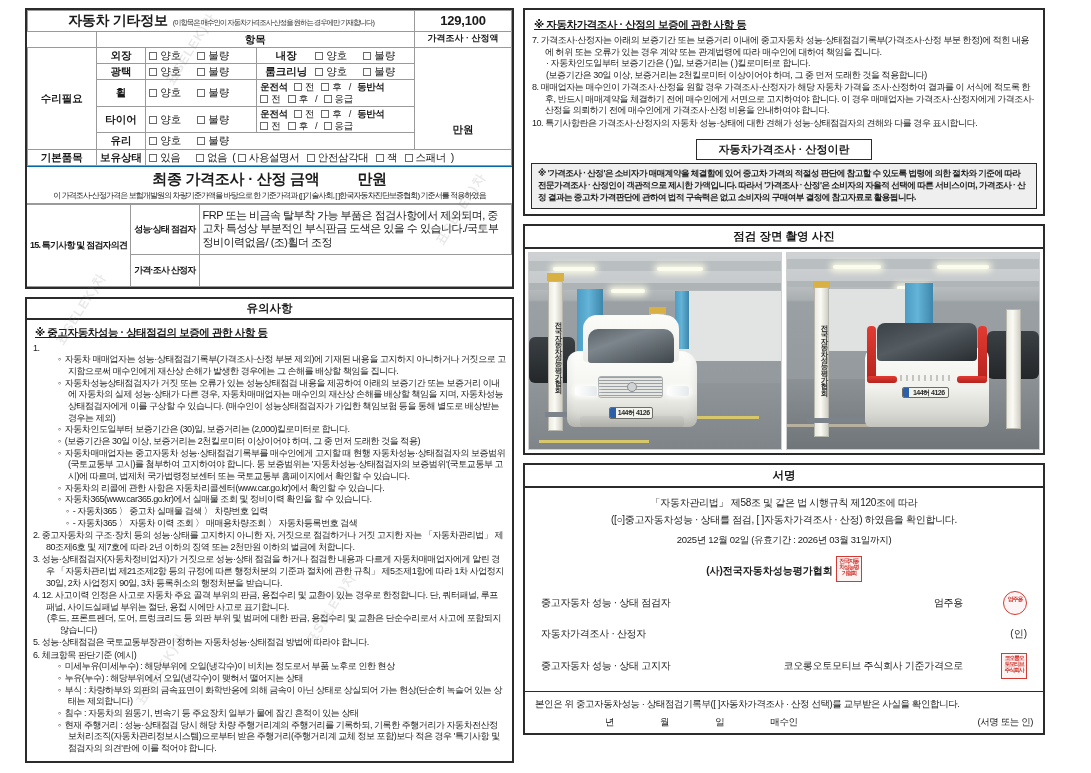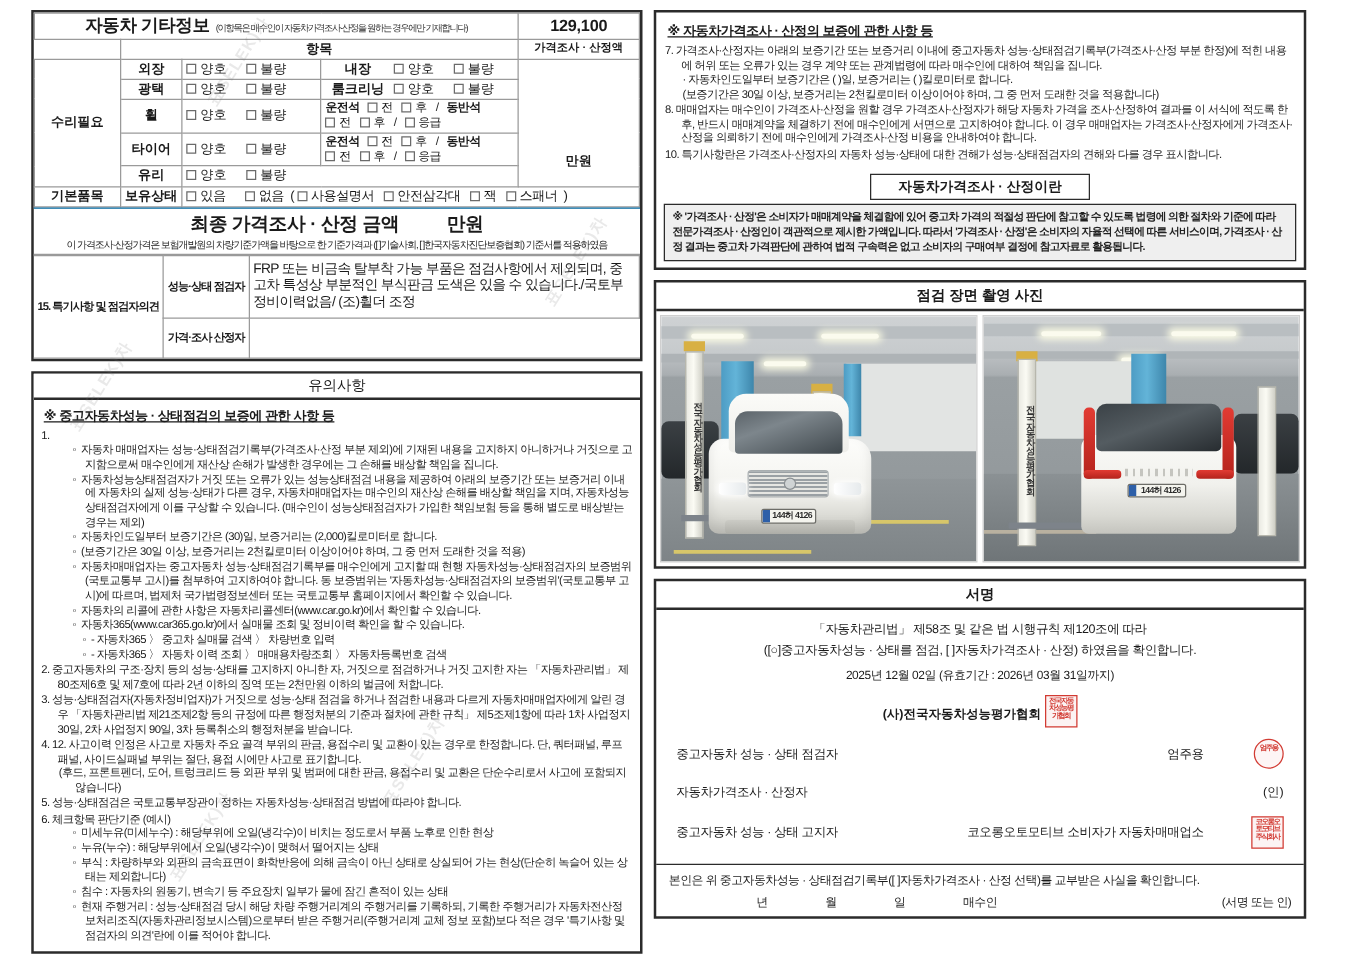--- a/index.html
+++ b/index.html
@@ -90,21 +90,21 @@
   }
   .final-title .won { margin-left: 38px; }
   .final-note {
     text-align: center; font-size: 8px; letter-spacing: -0.9px;
     padding-bottom: 2px; border-bottom: 1px solid #9a9a9a;
   }
   .note-cell { font-size: 11px; letter-spacing: -0.5px; line-height: 1.3; vertical-align: top; }
 
   
   .section-head {
-    text-align: center; font-weight: normal; font-size: 11.5px;
+    text-align: center; font-weight: bold; font-size: 11.5px;
     padding: 2px 0; border-bottom: 2px solid #2b2b2b; background: #fff;
   }
   .section-body { padding: 4px 6px 5px 6px; }
   .sub-head {
     font-weight: bold; font-size: 10.5px; text-decoration: underline;
     margin: 2px 0 3px 2px; letter-spacing: -0.4px;
   }
   ol.numlist { margin: 0; padding: 0; list-style: none; }
   ol.numlist > li {
     font-size: 9px; line-height: 1.28; letter-spacing: -0.45px;
@@ -589,21 +589,21 @@
         </div>
 
         <div class="sig-row">
           <div class="role">자동차가격조사 · 산정자</div>
           <div class="mid"></div>
           <div class="right">(인)</div>
         </div>
 
         <div class="sig-row" style="margin-bottom:6px;">
           <div class="role">중고자동차 성능 · 상태 고지자</div>
-          <div class="mid">코오롱오토모티브 소비자가 자동차매매업소</div>
+          <div class="mid">코오롱오토모티브 주식회사 기준가격으로</div>
           <div class="right"><span class="stamp">코오롱오토모티브주식회사</span></div>
         </div>
       </div>
 
       <div class="sig-confirm">
         <div>본인은 위 중고자동차성능 · 상태점검기록부([    ]자동차가격조사 · 산정 선택)를 교부받은 사실을 확인합니다.</div>
         <div class="confirm-fields">
           <span>년</span>
           <span>월</span>
           <span>일</span>

